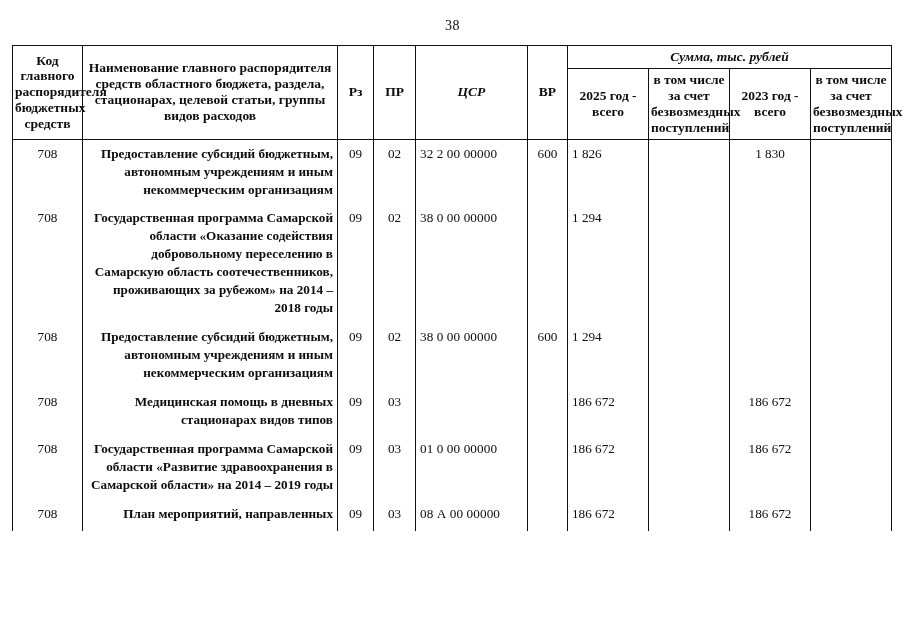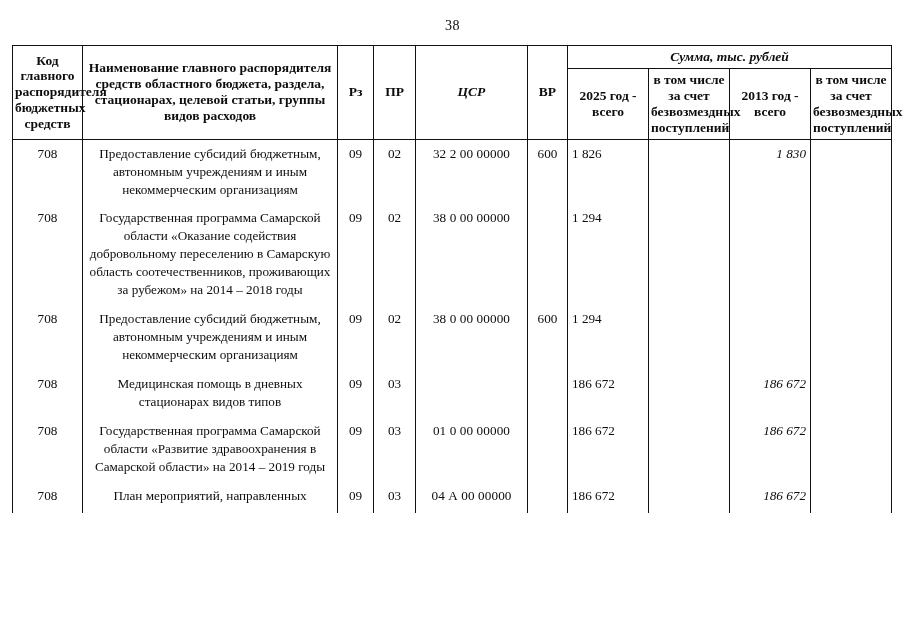--- a/index.html
+++ b/index.html
@@ -86,27 +86,27 @@
     line-height: 1.36;
     padding: 3px 4px 8px 4px;
     margin-left: 8px;
   }
 
   tbody tr:first-child td {
     padding-top: 5px;
   }
 
   td.c-kod   { text-align: center; }
-  td.c-name  { text-align: center; padding-left: 9px; padding-right: 6px; }
+  td.c-name  { text-align: right; padding-left: 9px; padding-right: 6px; font-weight: bold; }
   td.c-rz,
   td.c-pr,
   td.c-vr    { text-align: center; }
-  td.c-csr   { text-align: center; letter-spacing: 0.1px; }
+  td.c-csr   { text-align: left; letter-spacing: 0.1px; }
   td.c-num   { text-align: left; padding-left: 14px; }
-  td.c-num2  { text-align: right; padding-left: 18px; font-style: italic; }
+  td.c-num2  { text-align: center; padding-left: 18px; }
   td.c-blank { }
 
   
   .bottom-mask {
     position: absolute;
     left: 0;
     top: 612px;
     width: 905px;
     height: 28px;
     background: #ffffff;
@@ -126,21 +126,21 @@
         <th class="h-name" rowspan="2">Наименование главного распорядителя средств областного бюджета, раздела, стационарах, целевой статьи, группы видов расходов</th>
         <th class="h-rz" rowspan="2">Рз</th>
         <th class="h-pr" rowspan="2">ПР</th>
         <th class="h-csr" rowspan="2">ЦСР</th>
         <th class="h-vr" rowspan="2">ВР</th>
         <th class="h-summa" colspan="4">Сумма, тыс. рублей</th>
       </tr>
       <tr>
         <th class="h-y1">2025 год - всего</th>
         <th class="h-y1g">в том числе за счет безвозмездных поступлений</th>
-        <th class="h-y2">2013 год - всего</th>
+        <th class="h-y2">2023 год - всего</th>
         <th class="h-y2g">в том числе за счет безвозмездных поступлений</th>
       </tr>
     </thead>
     <tbody id="table-body">
     <tr>
           <td class="c-kod">708</td>
           <td class="c-name">Предоставление субсидий бюджетным, автономным учреждениям и иным некоммерческим организациям</td>
           <td class="c-rz">09</td>
           <td class="c-pr">02</td>
           <td class="c-csr">32 2 00 00000</td>
@@ -196,21 +196,21 @@
           <td class="c-num">186 672</td>
           <td class="c-blank"></td>
           <td class="c-num2">186 672</td>
           <td class="c-blank"></td>
         </tr>
         <tr>
           <td class="c-kod">708</td>
           <td class="c-name">План мероприятий, направленных</td>
           <td class="c-rz">09</td>
           <td class="c-pr">03</td>
-          <td class="c-csr">04 А 00 00000</td>
+          <td class="c-csr">08 А 00 00000</td>
           <td class="c-vr"></td>
           <td class="c-num">186 672</td>
           <td class="c-blank"></td>
           <td class="c-num2">186 672</td>
           <td class="c-blank"></td>
         </tr>
       </tbody>
   </table>
 
   <div class="bottom-mask"></div>

